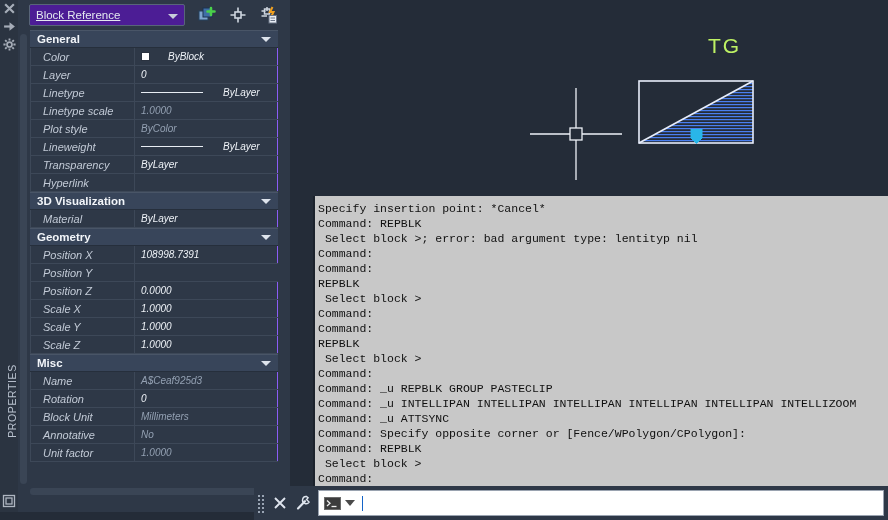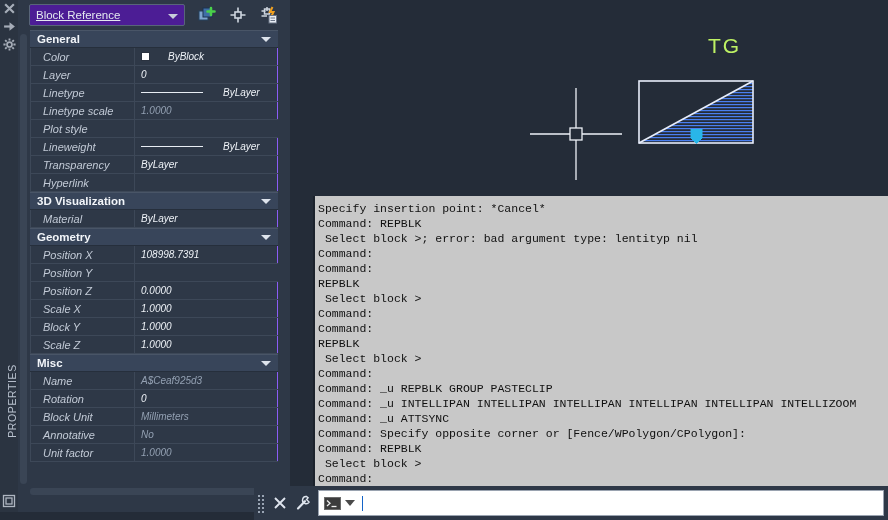--- a/index.html
+++ b/index.html
@@ -416,20 +416,23 @@
             </div>
           </div>
           <div class="prop-row">
             <div class="prop-name">Linetype scale</div>
             <div class="prop-val muted">
               <span>1.0000</span>
             </div>
           </div>
           <div class="prop-row">
             <div class="prop-name">Plot style</div>
+            <div class="prop-val muted">
+              <span>ByColor</span>
+            </div>
           </div>
           <div class="prop-row">
             <div class="prop-name">Lineweight</div>
             <div class="prop-val">
               <span class="linesample"></span>
               <span>ByLayer</span>
             </div>
           </div>
           <div class="prop-row">
             <div class="prop-name">Transparency</div>
@@ -472,21 +475,21 @@
               <span>0.0000</span>
             </div>
           </div>
           <div class="prop-row">
             <div class="prop-name">Scale X</div>
             <div class="prop-val">
               <span>1.0000</span>
             </div>
           </div>
           <div class="prop-row">
-            <div class="prop-name">Block Y</div>
+            <div class="prop-name">Scale Y</div>
             <div class="prop-val">
               <span>1.0000</span>
             </div>
           </div>
           <div class="prop-row">
             <div class="prop-name">Scale Z</div>
             <div class="prop-val">
               <span>1.0000</span>
             </div>
           </div>

